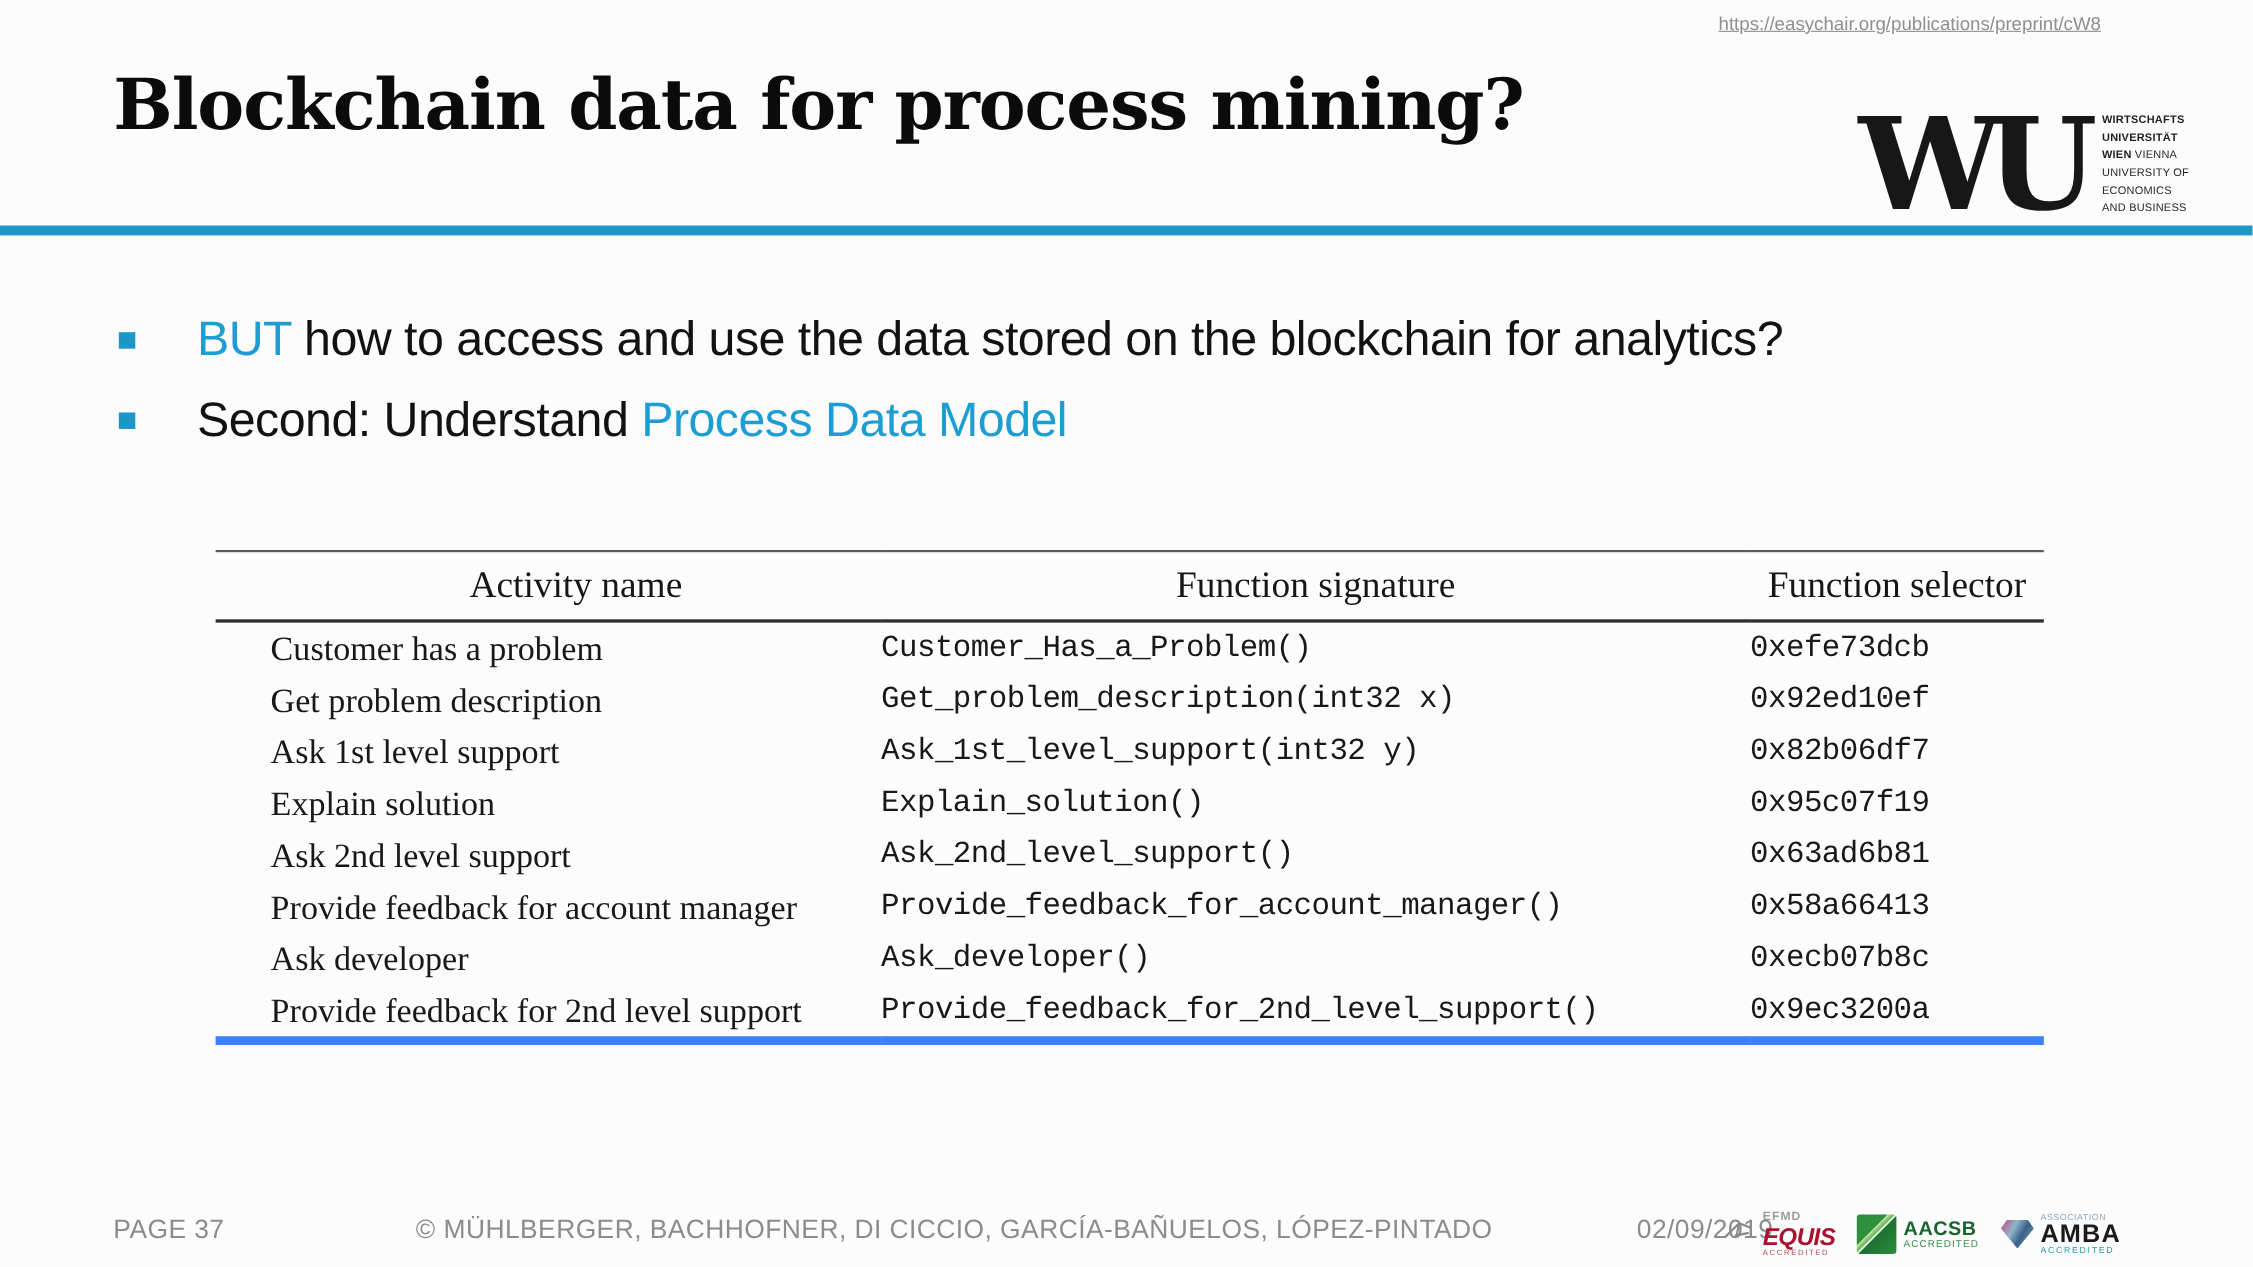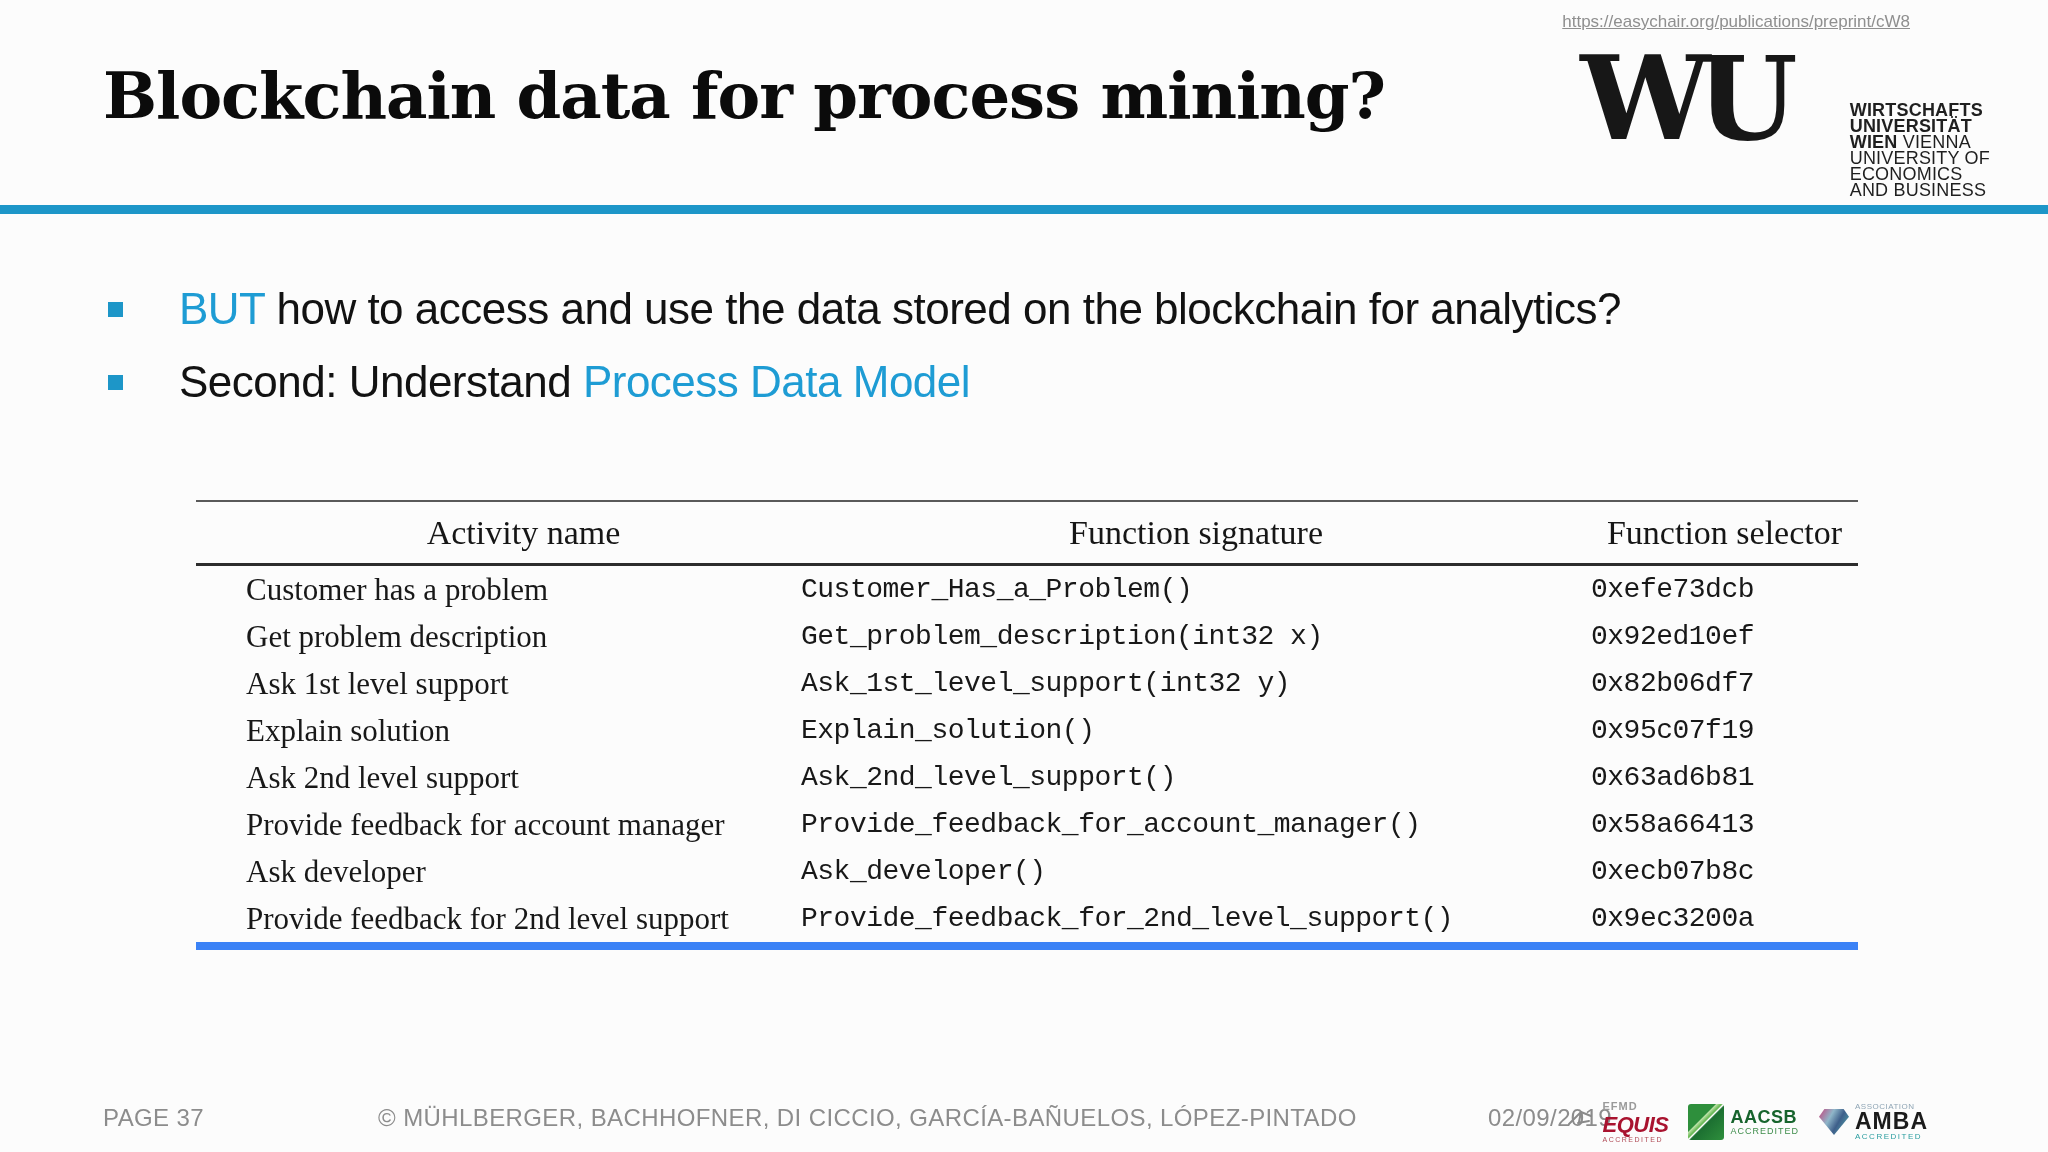--- a/index.html
+++ b/index.html
@@ -20,27 +20,27 @@
   
   .page-title {
     position:absolute; left:103px; top:58px;
     font-family:"DejaVu Serif", serif; font-weight:700;
     font-size:64px; letter-spacing:-1px; color:#0b0b0b;
     white-space:nowrap;
     text-align:right;
   }
 
   
-  .wu-logo { position:absolute; top:50px; right:58px; display:flex; align-items:flex-start;gap:48px; }
+  .wu-logo { position:absolute; top:50px; right:58px; display:flex; align-items:flex-end; }
   .wu-mark {
     font-family:"DejaVu Serif", serif; font-weight:700;
     font-size:116px; line-height:96px; letter-spacing:-14px;
     color:#171717; padding-right:18px;
   }
-  .wu-text { margin-top:52px; font-size:18px; line-height:16px; color:#1f1f1f; letter-spacing:0.2px; white-space:nowrap; }
+  .wu-text { margin-top:52px; font-size:10px; line-height:16px; color:#1f1f1f; letter-spacing:0.2px; white-space:nowrap; }
   .wu-text .b { font-weight:700; }
 
   
   .divider { position:absolute; top:205px; left:0; width:2048px; height:9px; background:#1d96c8; }
 
   
   .bullets { position:absolute; left:105px; top:280px; width:1575px; }
   .bullet-item { display:flex; margin-bottom:16px; font-size:44px; line-height:57px; letter-spacing:-0.5px; color:#121212;gap:31px; }
   .bullet-marker { flex:none; width:15px; height:15px; background:#1d96c8; margin:22px 25px 0 3px; }
   .hl { color:#1e9cd4; }

